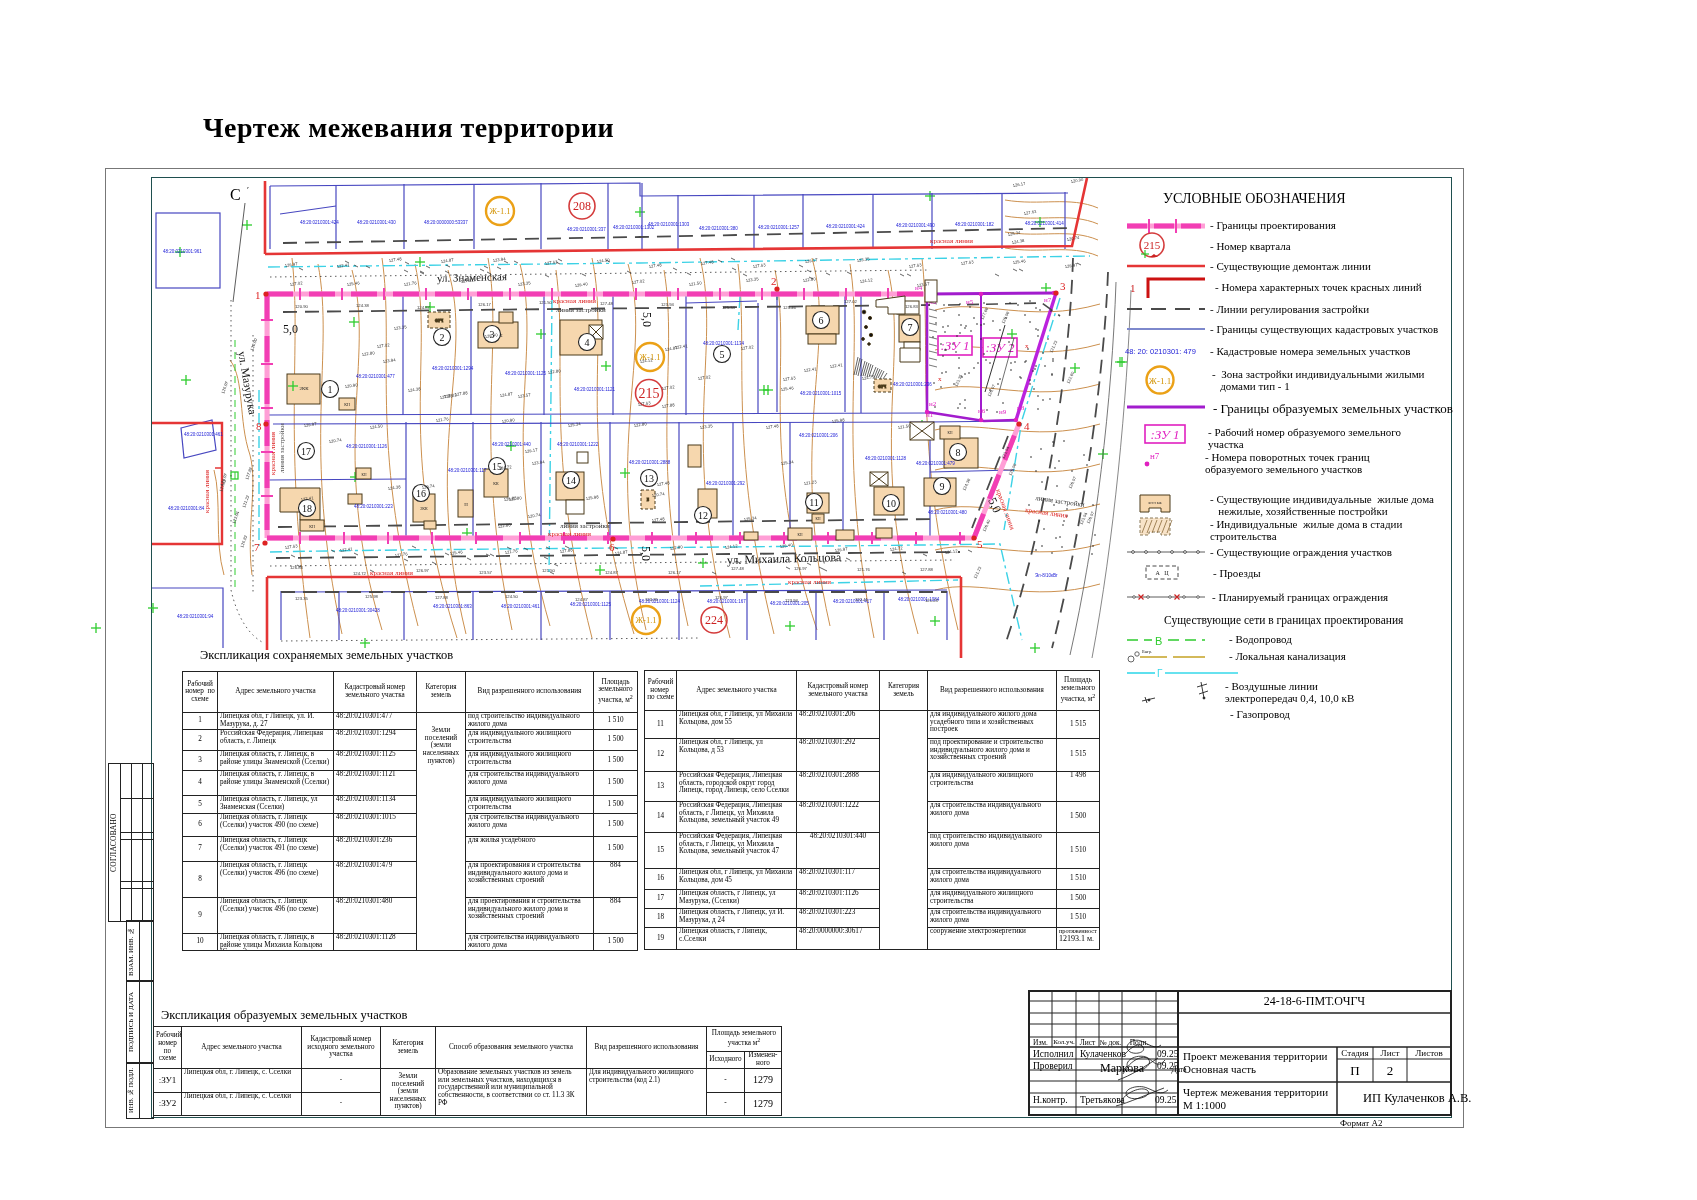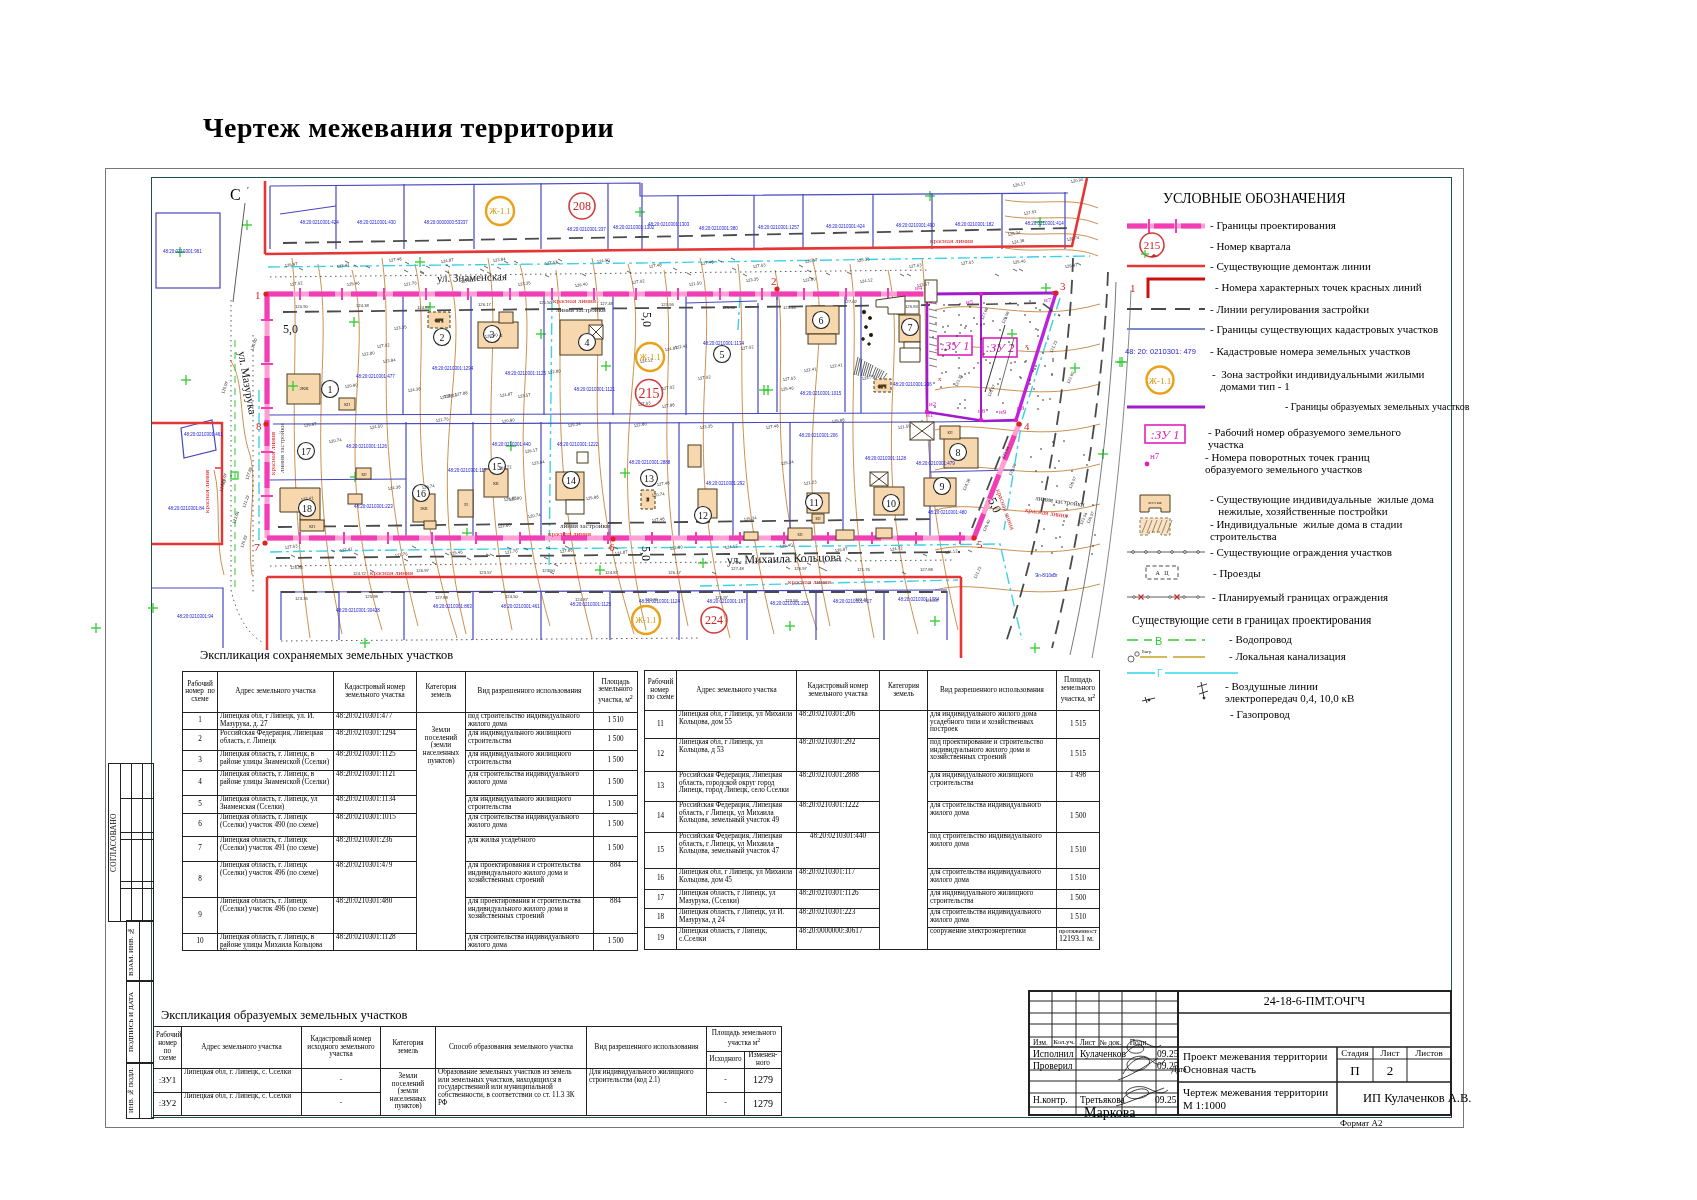--- a/index.html
+++ b/index.html
@@ -1083,37 +1083,37 @@
 <div class="abs" style="left:1215px;top:281px;font-size:11px;">- Номера характерных точек красных линий</div>
 
 <div class="abs" style="left:1210px;top:303px;font-size:11px;">- Линии регулирования застройки</div>
 
 <div class="abs" style="left:1210px;top:323px;font-size:11px;">- Границы существующих кадастровых участков</div>
 
 <div class="abs" style="left:1210px;top:345px;font-size:11px;">- Кадастровые номера земельных участков</div>
 
 <div class="abs" style="left:1212px;top:369px;width:240px;font-size:11px;line-height:1.05;">-&nbsp; Зона застройки индивидуальными жилыми<br>&nbsp;&nbsp;&nbsp;домами тип - 1</div>
 
-<div class="abs" style="left:1285px;top:401px;font-size:10px;">- Границы образуемых земельных участков</div>
+<div class="abs" style="left:1213px;top:401px;font-size:13px;">- Границы образуемых земельных участков</div>
 
 <div class="abs" style="left:1208px;top:427px;width:215px;font-size:11px;line-height:1.05;">- Рабочий номер образуемого земельного участка</div>
 
 <div class="abs" style="left:1205px;top:452px;width:218px;font-size:11px;line-height:1.05;">- Номера поворотных точек границ образуемого земельного участков</div>
 
 <div class="abs" style="left:1210px;top:494px;width:245px;font-size:11px;line-height:1.05;">- Существующие индивидуальные&nbsp; жилые дома<br>&nbsp;&nbsp;&nbsp;нежилые, хозяйственные постройки</div>
 
 <div class="abs" style="left:1210px;top:519px;width:215px;font-size:11px;line-height:1.05;">- Индивидуальные&nbsp; жилые дома в стадии строительства</div>
 
 <div class="abs" style="left:1210px;top:546px;font-size:11px;">- Существующие ограждения участков</div>
 
 <div class="abs" style="left:1213px;top:567px;font-size:11px;">- Проезды</div>
 
 <div class="abs" style="left:1212px;top:591px;font-size:11px;">- Планируемый границах ограждения</div>
 
-<div class="abs" style="left:1132px;top:614px;font-size:11.5px;">Существующие сети в границах проектирования</div>
+<div class="abs" style="left:1164px;top:614px;font-size:11.5px;">Существующие сети в границах проектирования</div>
 
 <div class="abs" style="left:1229px;top:633px;font-size:11px;">- Водопровод</div>
 
 <div class="abs" style="left:1229px;top:650px;font-size:11px;">- Локальная канализация</div>
 
 <div class="abs" style="left:1230px;top:667px;font-size:11px;margin-top:41px;">- Газопровод</div>
 
 <div class="abs" style="left:1225px;top:681px;width:210px;font-size:11px;line-height:1.05;">- Воздушные линии<br>электропередач 0,4, 10,0 кВ</div>
 
 <div class="abs" style="left:108px;top:763px;width:44px;height:157px;border:1px solid #222;">
@@ -1410,21 +1410,21 @@
 <div class="abs" style="left:1px;top:48px;width:23px;font-size:7.5px;text-align:center;">Изм.</div>
 <div class="abs" style="left:24px;top:48px;width:24px;font-size:7px;text-align:center;">Кол.уч.</div>
 <div class="abs" style="left:48px;top:48px;width:23px;font-size:7.5px;text-align:center;">Лист</div>
 <div class="abs" style="left:71px;top:48px;width:23px;font-size:7.5px;text-align:center;">№ док.</div>
 <div class="abs" style="left:94px;top:48px;width:34px;font-size:7.5px;text-align:center;">Подп.</div>
 <div class="abs" style="left:128px;top:48px;width:46px;font-size:7.5px;text-align:center;margin-top:27px;">Дата</div>
 <div class="abs" style="left:5px;top:59px;font-size:9.5px;">Исполнил</div>
 <div class="abs" style="left:52px;top:59px;font-size:9.5px;">Кулаченков</div>
 <div class="abs" style="left:129px;top:59px;font-size:9.5px;">09.25</div>
 <div class="abs" style="left:5px;top:71px;font-size:9.5px;">Проверил</div>
-<div class="abs" style="left:56px;top:71px;font-size:14px;margin-top:44px;">Маркова</div>
+<div class="abs" style="left:72px;top:71px;font-size:12px;">Маркова</div>
 <div class="abs" style="left:129px;top:71px;font-size:9.5px;">09.25</div>
 <div class="abs" style="left:5px;top:105px;font-size:9.5px;">Н.контр.</div>
 <div class="abs" style="left:52px;top:105px;font-size:9.5px;">Третьякова</div>
 <div class="abs" style="left:127px;top:105px;font-size:9.5px;">09.25</div>
 <div class="abs" style="left:150px;top:4px;width:273px;font-size:12px;text-align:center;">24-18-6-ПМТ.ОЧГЧ</div>
 <div class="abs" style="left:155px;top:60px;width:150px;font-size:11px;line-height:1.15;">Проект межевания территории Основная часть</div>
 <div class="abs" style="left:309px;top:58px;width:36px;font-size:9px;text-align:center;">Стадия</div>
 <div class="abs" style="left:345px;top:58px;width:34px;font-size:9px;text-align:center;">Лист</div>
 <div class="abs" style="left:379px;top:58px;width:44px;font-size:9px;text-align:center;">Листов</div>
 <div class="abs" style="left:309px;top:73px;width:36px;font-size:13px;text-align:center;">П</div>

